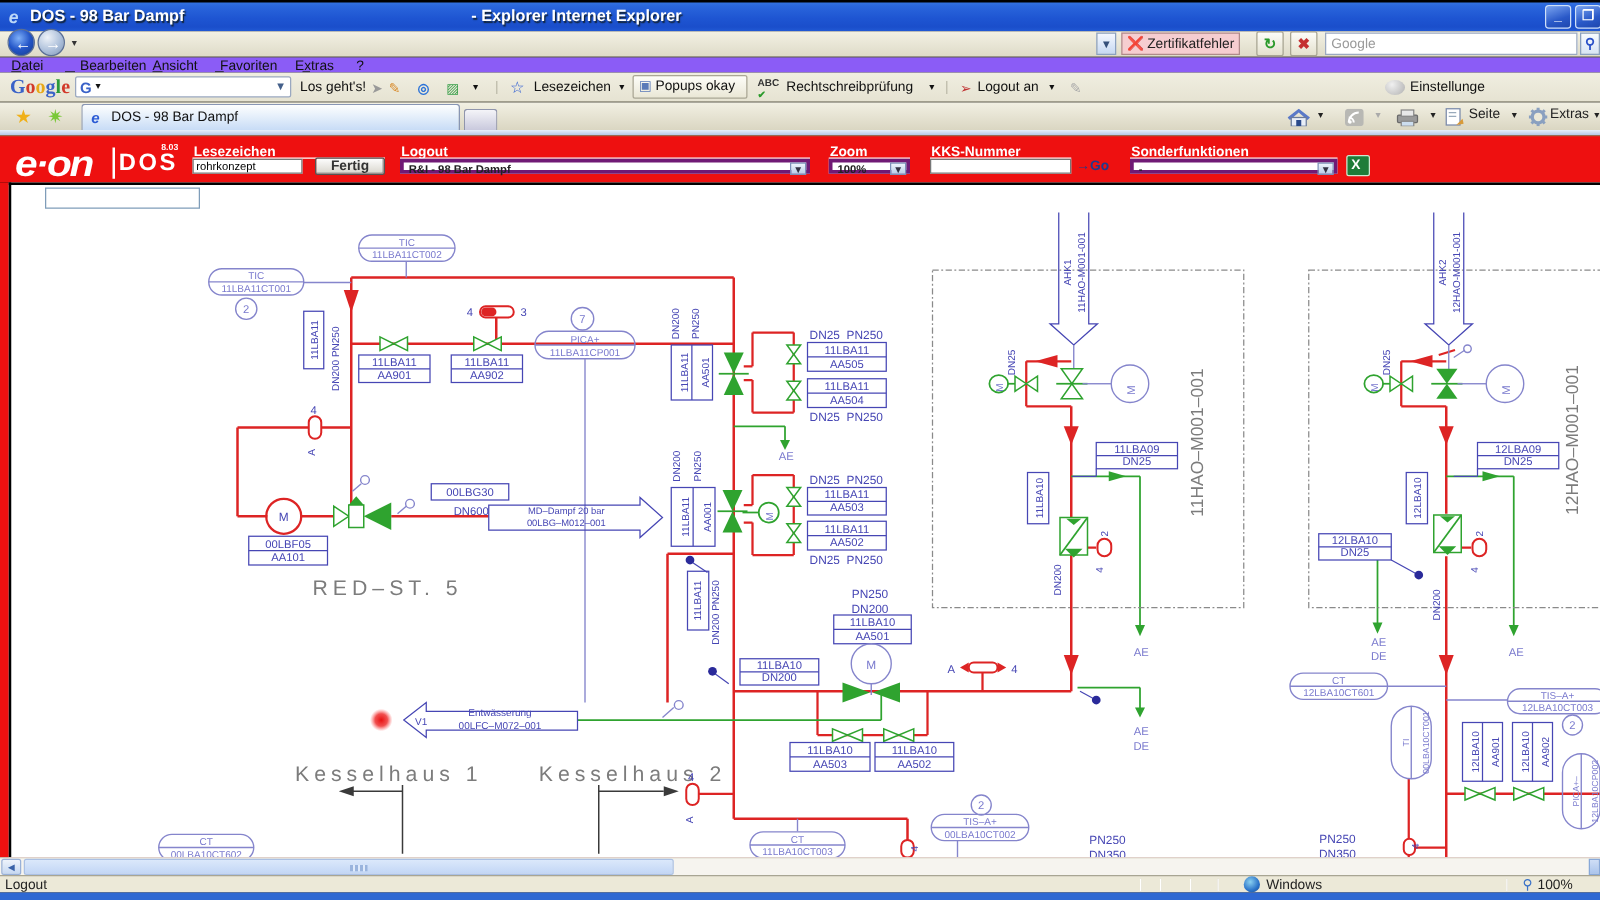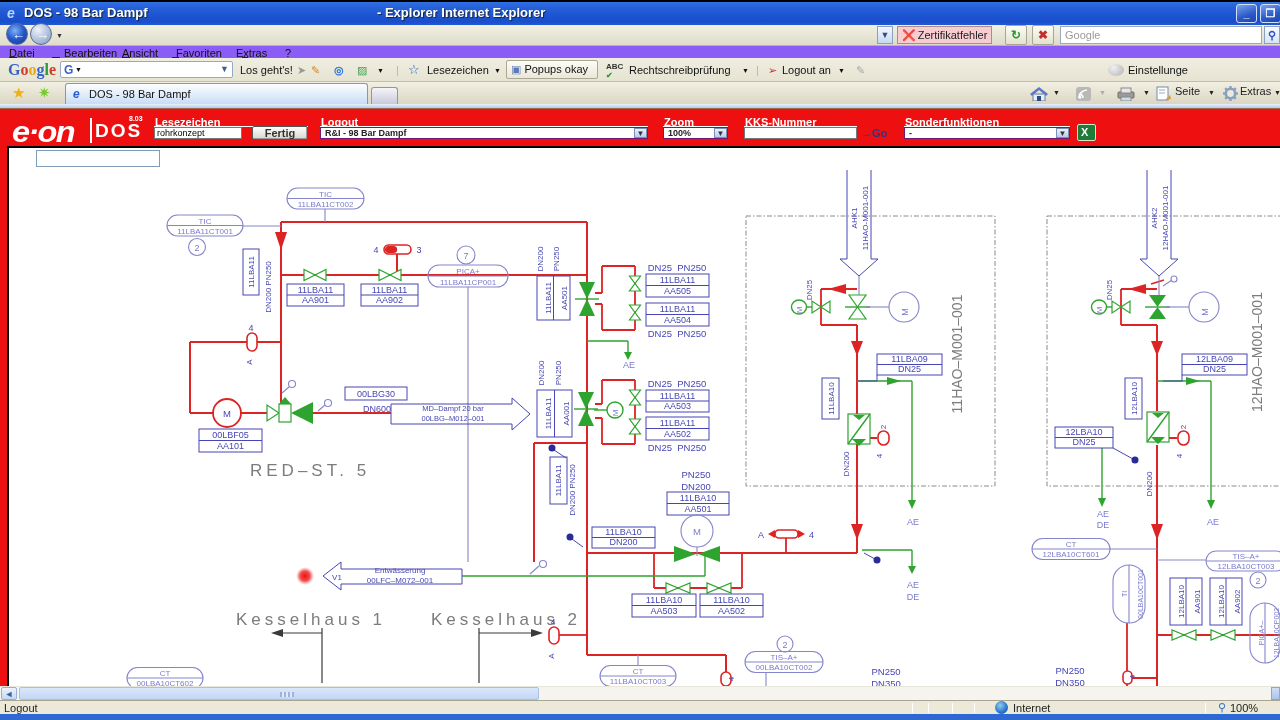--- a/index.html
+++ b/index.html
@@ -35,21 +35,21 @@
 #tabrow .star{position:absolute;top:2px;font-size:15px}
 #tab1{position:absolute;left:65px;top:1px;width:303px;height:21px;background:linear-gradient(#fdfefe 0%,#e8f1fb 40%,#c8dcf6 100%);border:1px solid #8896b4;border-bottom:none;border-radius:3px 3px 0 0;font-size:11px;color:#111}
 #tabstub{position:absolute;left:371px;top:5px;width:27px;height:17px;background:linear-gradient(#f4f4f8,#c9c9dd);border:1px solid #9095ac;border-bottom:none;border-radius:3px 3px 0 0}
 #tabline{left:0;top:104px;width:1280px;height:4px;background:linear-gradient(#e8f0fc,#b6c8e8)}
 .cmdit{position:absolute;top:3px;font-size:11px;color:#222}
 
 #banner{left:0;top:108px;width:1280px;height:38px;background:#ee1010;border-top:1px solid #9a6a50}
 .blabel{position:absolute;top:7px;color:#fff;font-weight:bold;font-size:11px}
 .bunder{position:absolute;top:17px;height:1px;background:#fff}
 .binput{position:absolute;top:18px;height:12px;background:#fff;border:1px solid #777;font-size:9px;color:#000;padding-left:2px;line-height:11px}
-.bsel{position:absolute;top:18px;height:12px;background:#fff;border:1px solid #701a75;font-size:9px;font-weight:bold;color:#222;padding-left:4px;line-height:11px}
+.bsel{position:absolute;top:18px;height:12px;background:#fff;border:3px solid #701a75;font-size:9px;font-weight:bold;color:#222;padding-left:4px;line-height:11px}
 .bsel .chev{position:absolute;right:0px;top:0px;width:13px;height:10px;background:linear-gradient(#eef4fc,#b8cce8);border:1px solid #7a90b8;color:#334;font-size:8px;text-align:center;line-height:9px}
 #eonlogo{position:absolute;left:12px;top:7px;color:#fff;font-style:italic;font-weight:bold;font-size:29px;letter-spacing:-1.5px;transform:scaleX(1.12);transform-origin:left}
 #doslbl{position:absolute;left:95px;top:11px;color:#fff;font-weight:bold;font-size:19px;letter-spacing:2px}
 #dosver{position:absolute;left:129px;top:6px;color:#fff;font-weight:bold;font-size:7px}
 #dosline{position:absolute;left:90px;top:9px;width:2px;height:25px;background:#fff}
 #logoutbtn{position:absolute;left:252px;top:17px;width:56px;height:14px;background:linear-gradient(#fdfdfd,#d8d5cc);border:1px solid #555;border-radius:2px;box-shadow:inset -1px -1px 0 #999;font-size:11px;font-weight:bold;color:#333;text-align:center;line-height:13px}
 #gotxt{position:absolute;left:861px;top:18px;font-size:11px;color:#223a8c;font-weight:bold}
 #xlicon{position:absolute;left:1077px;top:15px;width:19px;height:17px;background:#1e7c38;border:1px solid #cfe8cf;border-radius:2px}
 
 #content{left:0;top:146px;width:1280px;height:540px;background:#ee1010}
@@ -583,18 +583,18 @@
       </span>
     <span class="abs" id="harrowR"></span>
   </div>
   <div class="abs" id="statusbar">
     <span style="position:absolute;left:4px;top:1px">Logout</span>
     <span class="ssep" style="left:912px"></span>
       <span class="ssep" style="left:928px"></span>
     <span class="ssep" style="left:952px"></span>
       <span class="ssep" style="left:974px"></span>
     <span style="position:absolute;left:995px;top:0px;width:13px;height:13px;border-radius:50%;background:radial-gradient(circle at 40% 35%,#8ad0f0,#2a72c8 60%,#1a4a88)"></span>
-    <span style="position:absolute;left:1013px;top:1px">Internet</span>
+    <span style="position:absolute;left:1013px;top:1px">Windows</span>
     <span class="ssep" style="left:1205px"></span>
     <span style="position:absolute;left:1218px;top:0px;color:#3a72c8;font-size:11px">⚲</span>
     <span style="position:absolute;left:1230px;top:1px">100%</span>
   </div>
   <div class="abs" id="bottomstrip"></div>
 </div>
 </body></html>

